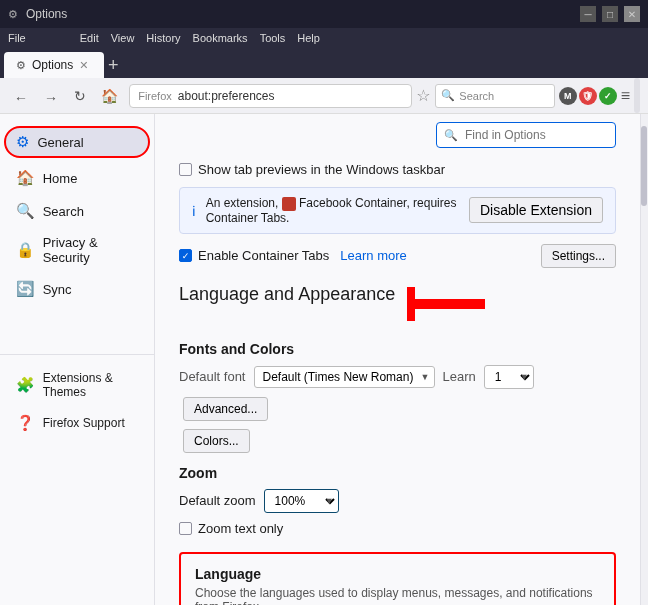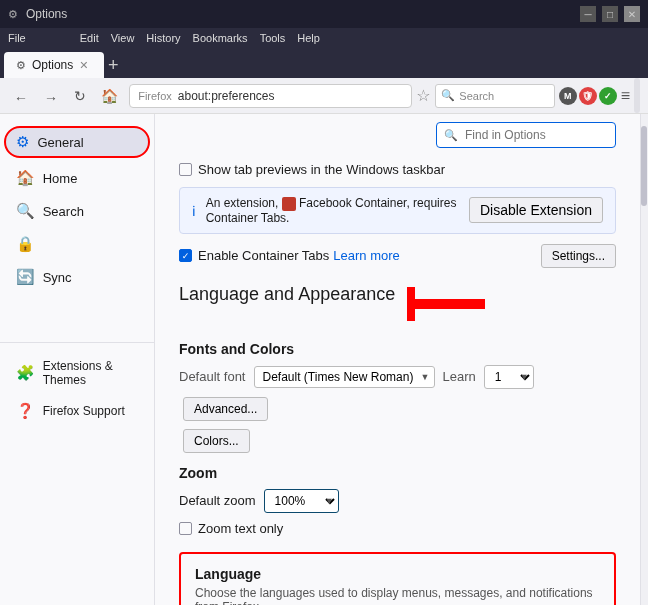--- a/index.html
+++ b/index.html
@@ -49,21 +49,21 @@
     .checkbox-label { display: flex; align-items: center; gap: 6px; cursor: pointer; font-size: 13px; }
     .checkbox { width: 13px; height: 13px; border: 1px solid #8f8f9d; border-radius: 2px; flex-shrink: 0; }
     .checkbox.checked { background: #0060df; border-color: #0060df; display: flex; align-items: center; justify-content: center; }
     .checkbox.checked::after { content: '✓'; color: white; font-size: 9px; }
 
     
     .info-box { background: #f0f4ff; border: 1px solid #d0d8f0; border-radius: 4px; padding: 8px 12px; margin-bottom: 10px; display: flex; align-items: center; gap: 10px; font-size: 12px; }
     .disable-btn { margin-left: auto; background: #f0f0f4; border: 1px solid #bbb; border-radius: 3px; padding: 4px 10px; font-size: 14px; cursor: pointer; white-space: nowrap; }
 
     
-    .container-row { display: flex; align-items: center; gap: 4px; margin-bottom: 16px; }
+    .container-row { display: flex; align-items: center; gap: 11px; margin-bottom: 16px; }
     .learn-more { color: #0060df; text-decoration: none; font-size: 13px; }
     .settings-btn { margin-left: auto; background: #f0f0f4; border: 1px solid #bbb; border-radius: 3px; padding: 4px 10px; font-size: 12px; cursor: pointer; }
 
     
     .lang-appear-header { display: flex; align-items: center; gap: 12px; margin-bottom: 16px; }
 
     
     .subsection-title { font-size: 14px; font-weight: 600; margin-bottom: 8px; }
     .font-row { display: flex; align-items: center; gap: 8px; margin-bottom: 8px; flex-wrap: wrap; }
     .font-label { font-size: 13px; color: #555; }
@@ -157,20 +157,21 @@
     <div class="sidebar-item">
       <span class="sidebar-icon">🏠</span>
       <span>Home</span>
     </div>
     <div class="sidebar-item">
       <span class="sidebar-icon">🔍</span>
       <span>Search</span>
     </div>
     <div class="sidebar-item">
       <span class="sidebar-icon">🔒</span>
+      <span>Privacy &amp; Security</span>
     </div>
     <div class="sidebar-item">
       <span class="sidebar-icon">🔄</span>
       <span>Sync</span>
     </div>
 
     <div style="flex:1;min-height:40px;"></div>
 
     <div style="border-top:1px solid #e0e0e6;margin-top:8px;padding-top:8px;">
       <div class="sidebar-item">

